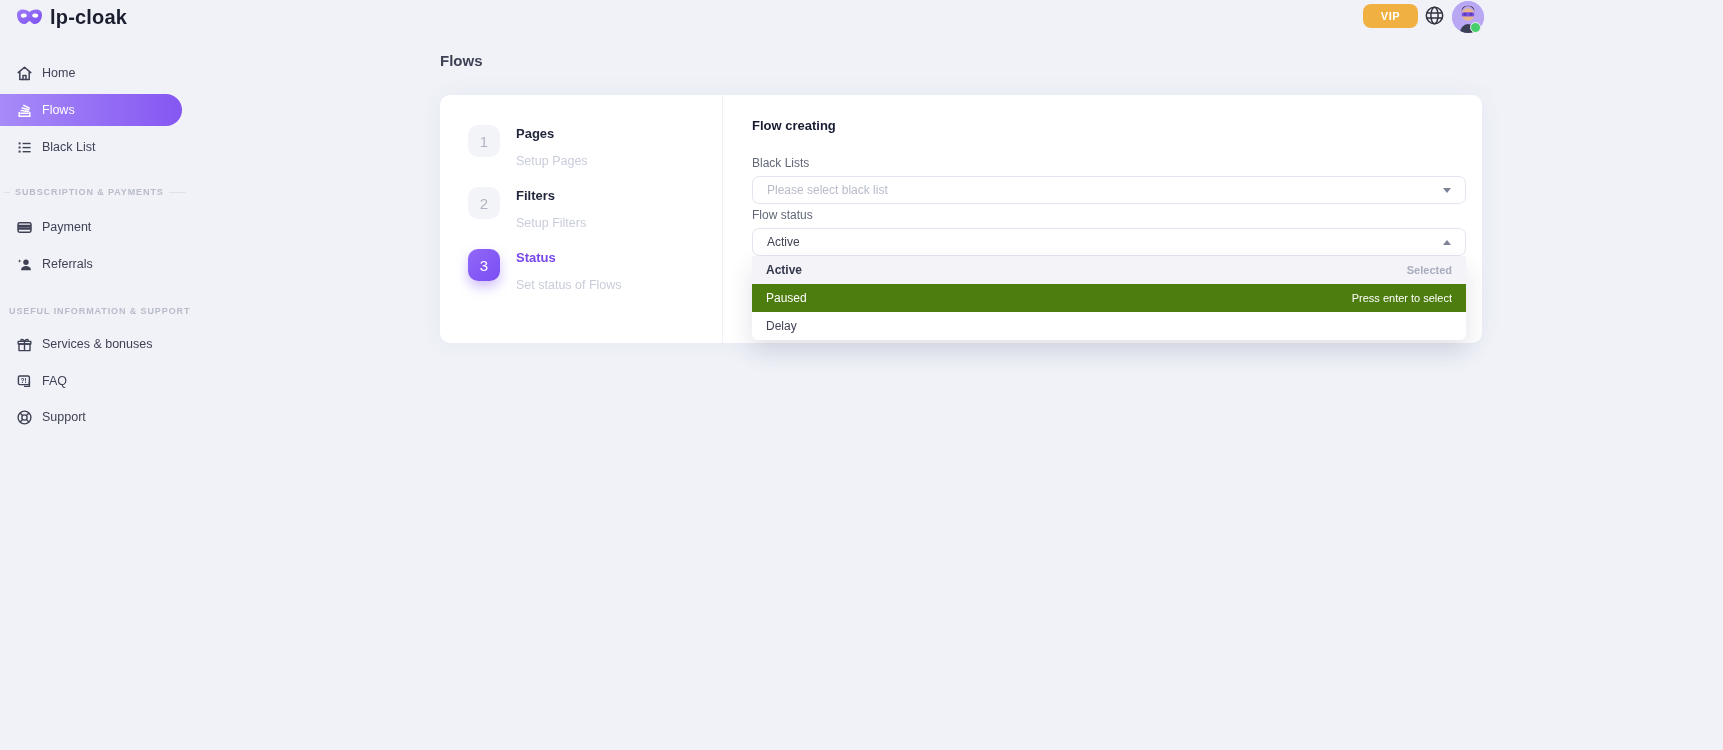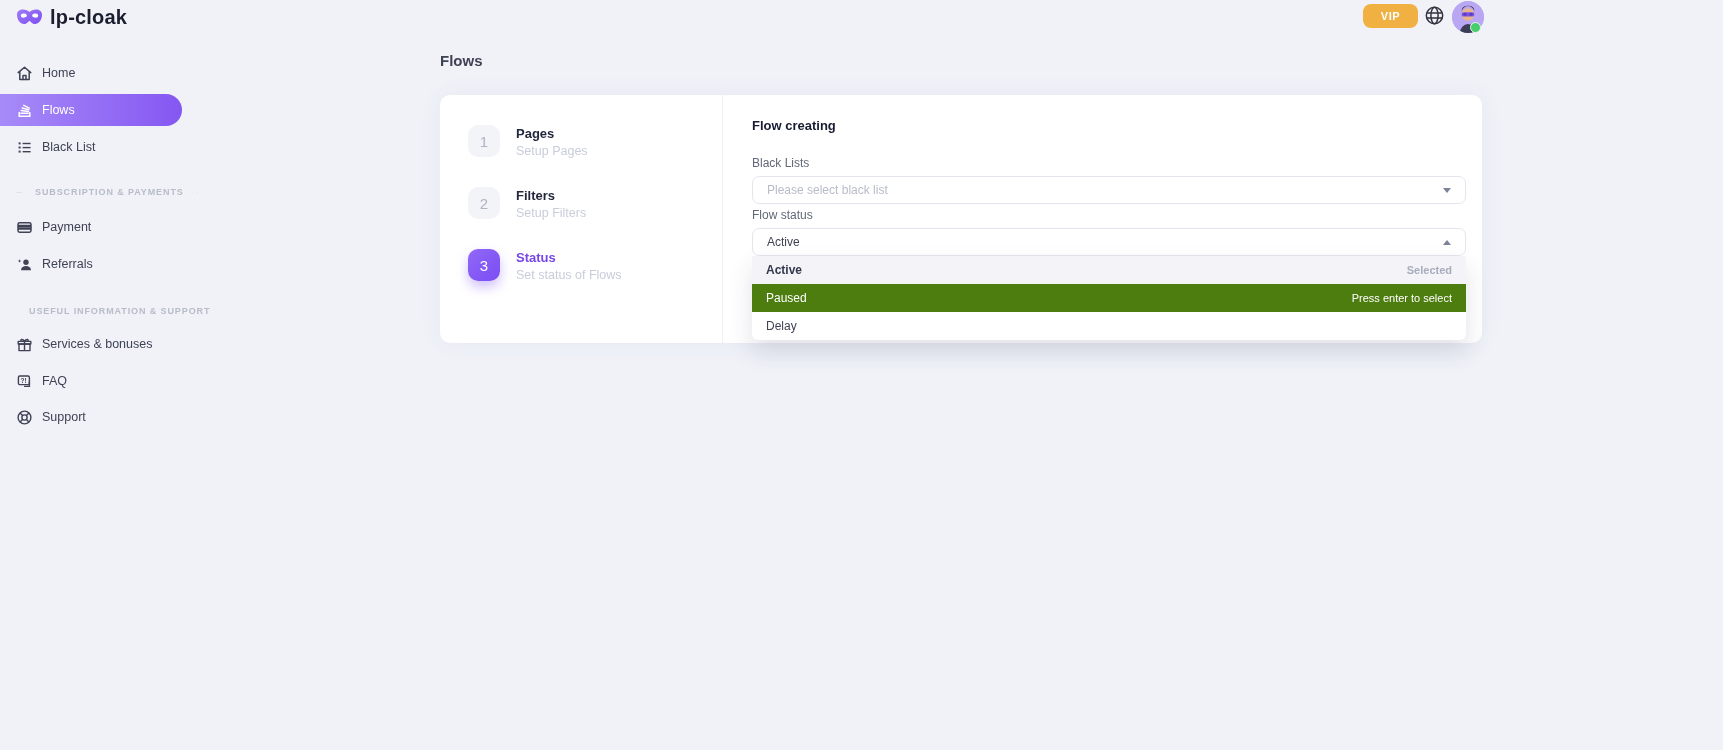--- a/index.html
+++ b/index.html
@@ -29,21 +29,21 @@
   .nav-item {
     position:absolute; left:0; width:182px; height:28px; display:flex; align-items:center;
     padding-left:16px; gap:9px; font-size:12.5px; color:#3f4254; cursor:pointer; white-space:nowrap;
   }
   .nav-item svg { flex:0 0 auto; }
   .nav-item.pill {
     height:32px; border-radius:0 16px 16px 0; color:#fff; font-weight:500;
     background:linear-gradient(90deg,#a78bf8 0%, #8557f2 100%);
   }
   .nav-section {
-    position:absolute; left:16px; width:182px; height:12px; display:flex; align-items:center; gap:13px;
+    position:absolute; left:4px; width:182px; height:12px; display:flex; align-items:center; gap:5px;
     font-size:9px; font-weight:600; letter-spacing:.9px; color:#b8bcc9; white-space:nowrap;
   }
   .nav-section .rule { height:1px; background:#dfe2ec; }
   .nav-section .rule.pre { width:6px; }
   .nav-section .rule.post { flex:1; }
   
   .page-title { position:absolute; left:440px; top:52px; font-size:15px; font-weight:600; color:#3f4254; }
   .card {
     position:absolute; left:440px; top:95px; width:1042px; height:248px; background:#fff;
     border-radius:10px; box-shadow:0 0 25px rgba(76,87,125,.06);
@@ -54,21 +54,21 @@
   .step-badge {
     width:32px; height:32px; border-radius:10px; background:#f3f4f8; color:#b0b4c4;
     font-size:15px; display:flex; align-items:center; justify-content:center;
   }
   .step.active .step-badge {
     background:linear-gradient(135deg,#9268f8,#7a4df3); color:#fff;
     box-shadow:0 6px 12px rgba(122,77,243,.35);
   }
   .step-title { font-size:13px; font-weight:700; color:#23273c; padding-top:1px; }
   .step.active .step-title { color:#7646e8; }
-  .step-sub { font-size:12.5px; color:#c9cdda; margin-top:3px; }
+  .step-sub { font-size:12.5px; color:#c9cdda; margin-top:13px; }
   
   .form-title { position:absolute; left:312px; top:23px; font-size:13px; font-weight:700; color:#181c32; }
   .field-label { position:absolute; left:312px; font-size:12px; color:#626879; }
   .select {
     position:absolute; left:312px; width:714px; height:28px; border:1px solid #e3e6ee; border-radius:7px;
     background:#fff; display:flex; align-items:center; padding:0 14px; font-size:12px; cursor:pointer;
   }
   .select .placeholder { color:#b8bcc9; }
   .select .value { color:#3f4254; }
   .caret { margin-left:auto; width:0; height:0; border-left:4px solid transparent; border-right:4px solid transparent; }

